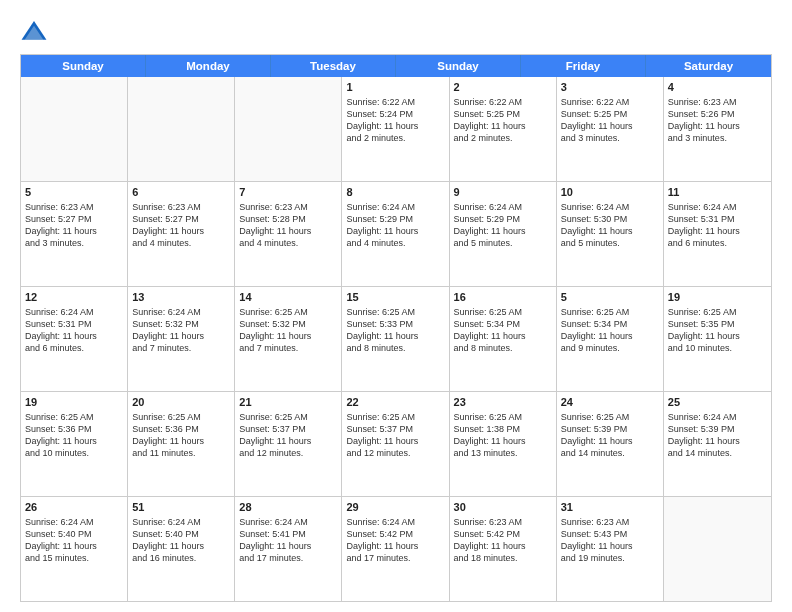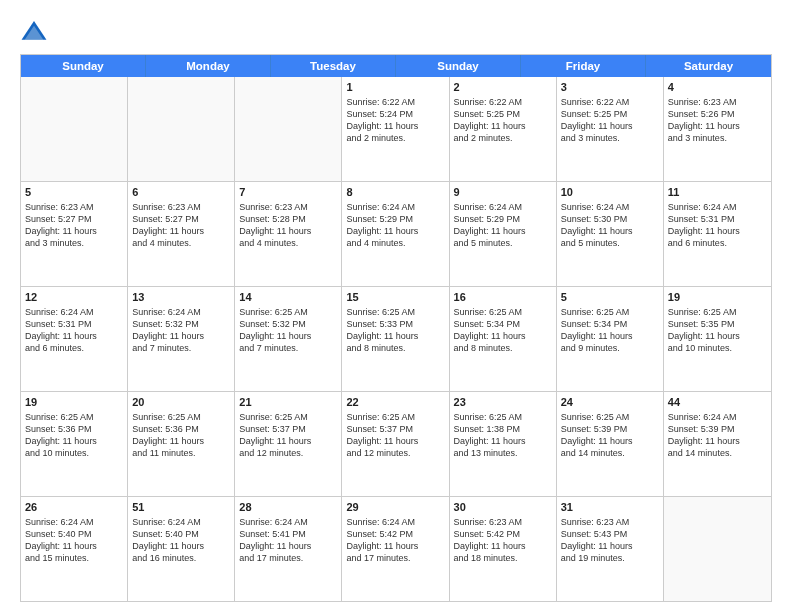--- a/index.html
+++ b/index.html
@@ -312,21 +312,21 @@
             <div class="cell-text">and 13 minutes.</div>
           </div>
           <div class="cal-cell">
             <div class="day-num">24</div>
             <div class="cell-text">Sunrise: 6:25 AM</div>
             <div class="cell-text">Sunset: 5:39 PM</div>
             <div class="cell-text">Daylight: 11 hours</div>
             <div class="cell-text">and 14 minutes.</div>
           </div>
           <div class="cal-cell">
-            <div class="day-num">44</div>
+            <div class="day-num">25</div>
             <div class="cell-text">Sunrise: 6:24 AM</div>
             <div class="cell-text">Sunset: 5:39 PM</div>
             <div class="cell-text">Daylight: 11 hours</div>
             <div class="cell-text">and 14 minutes.</div>
           </div>
         </div>
         <div class="cal-row">
           <div class="cal-cell">
             <div class="day-num">26</div>
             <div class="cell-text">Sunrise: 6:24 AM</div>

